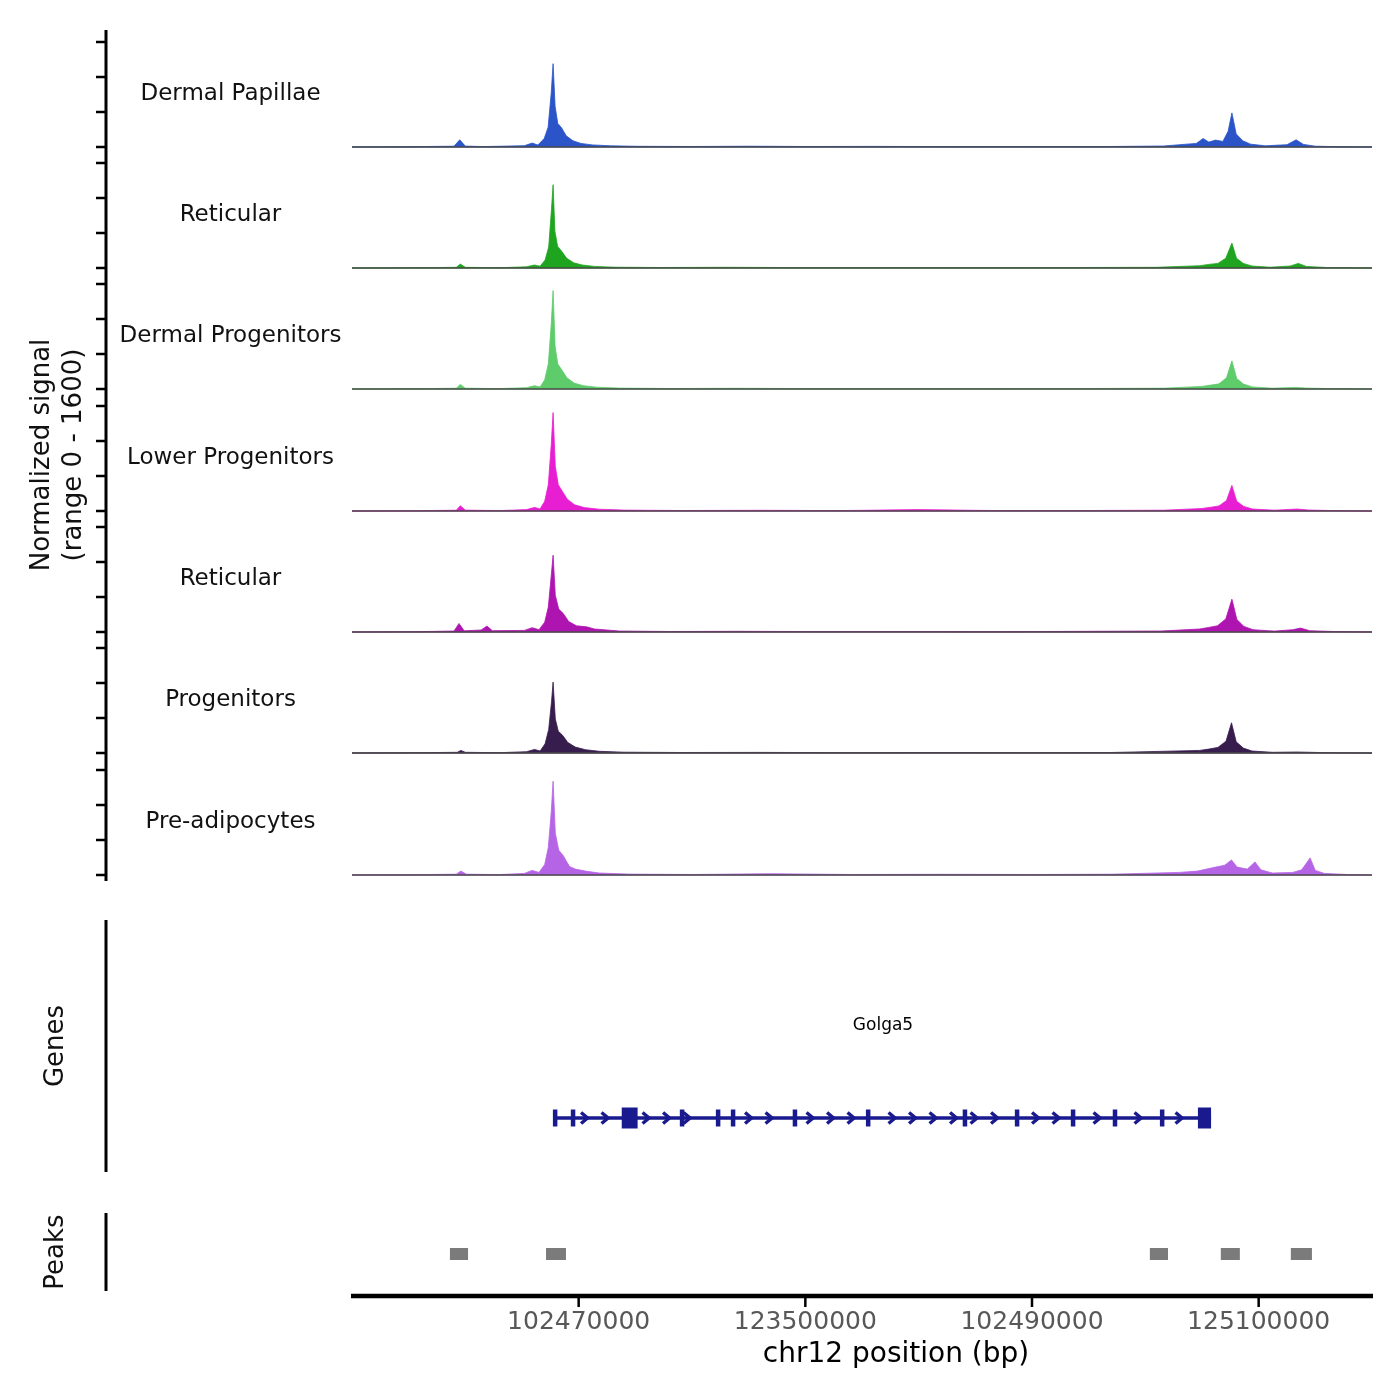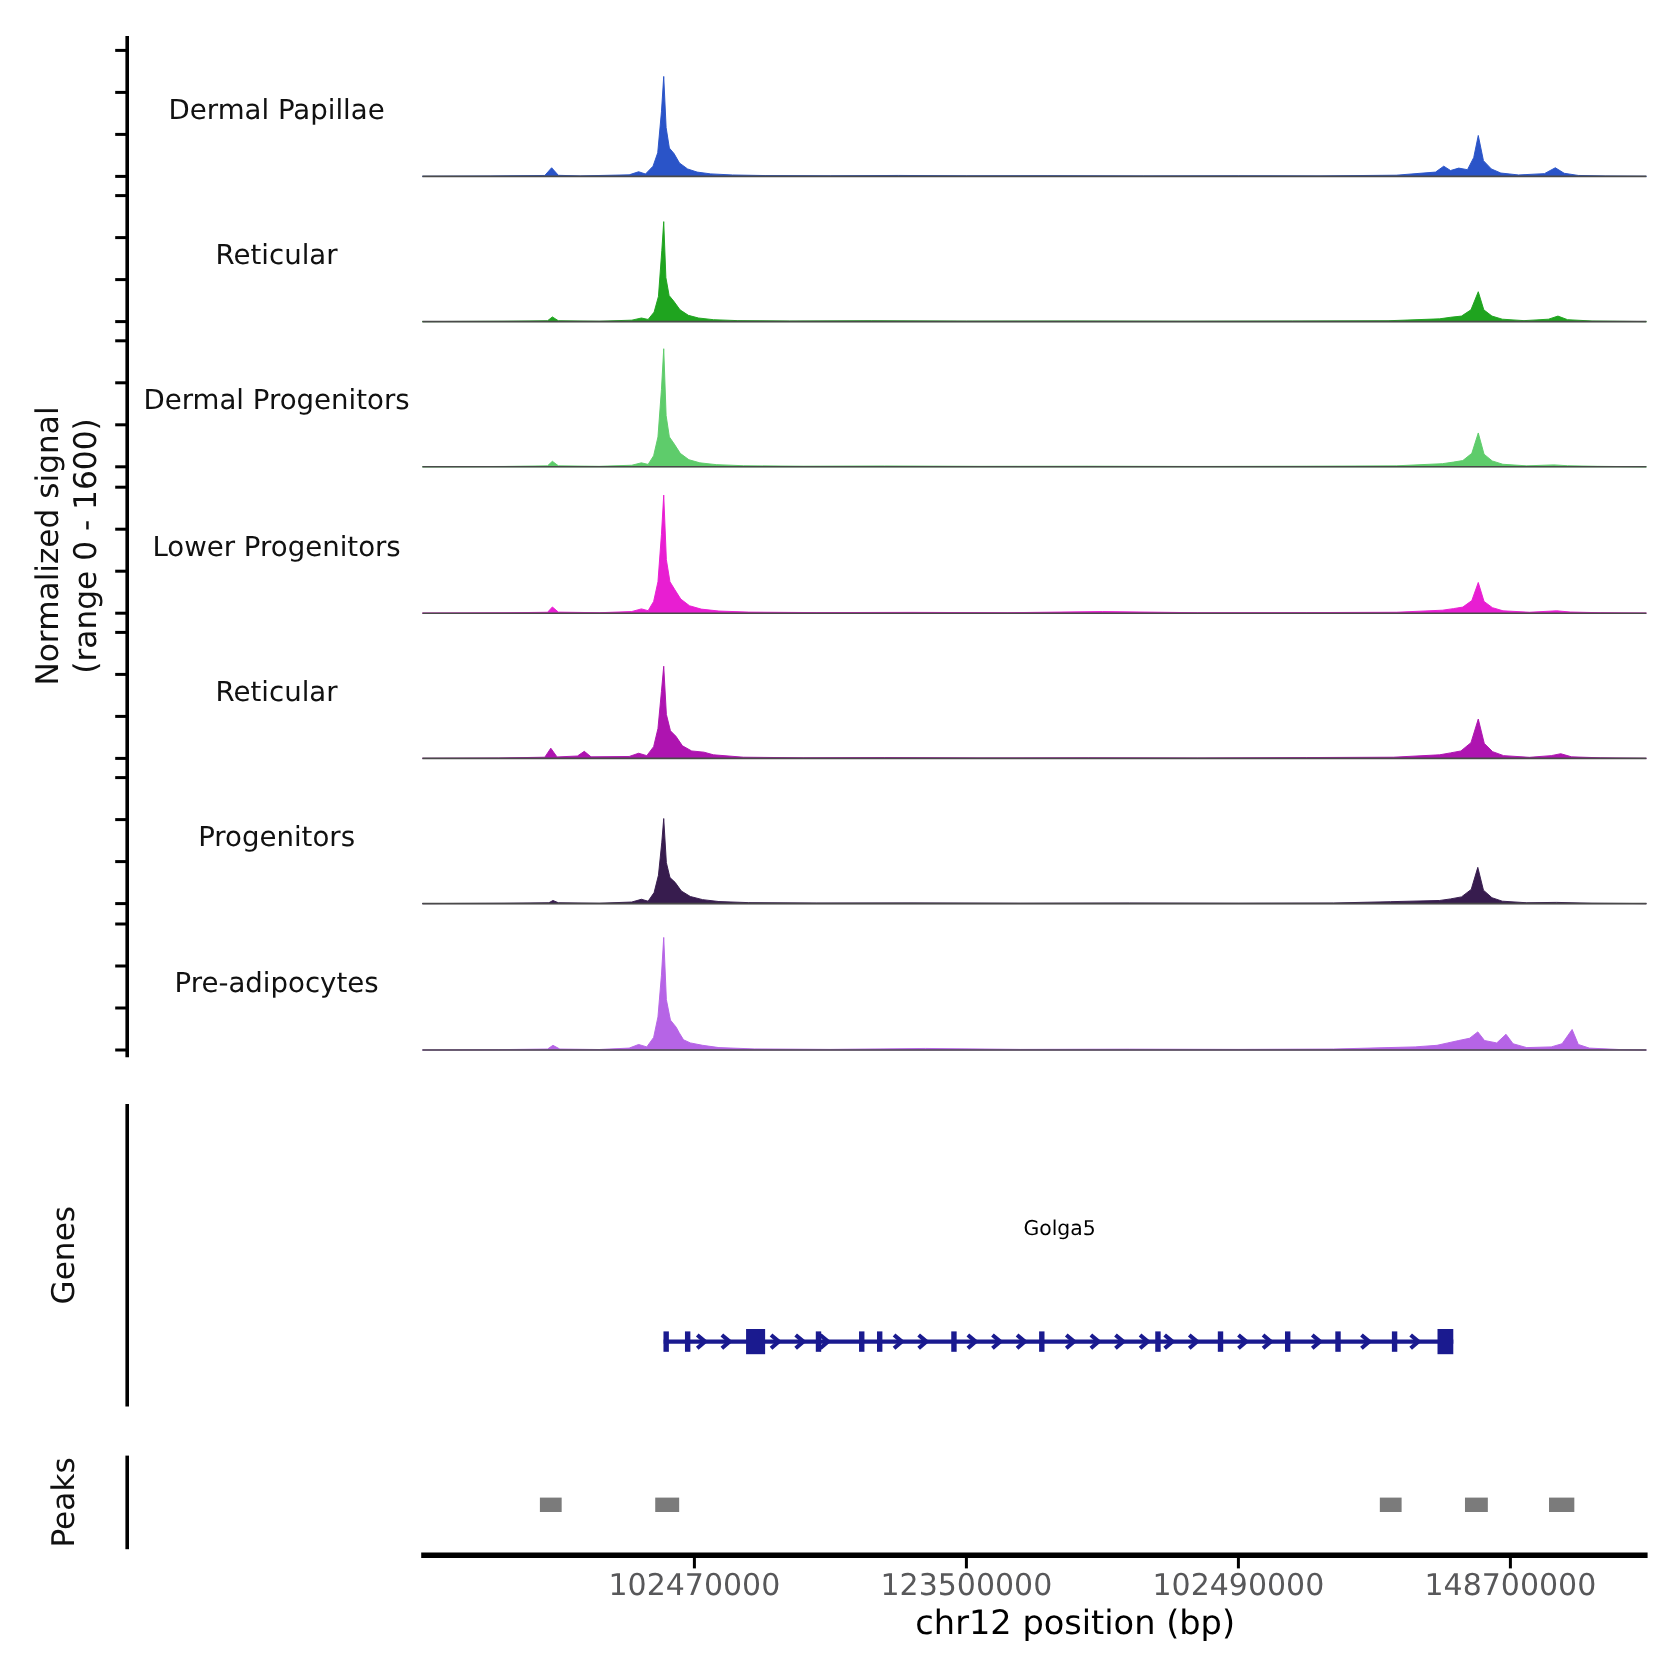--- a/index.html
+++ b/index.html
@@ -137,18 +137,18 @@
 
   <div class="sec sec-genes rot">Genes</div>
   <div class="sec sec-peaks rot">Peaks</div>
 
   <div class="genename">Golga5</div>
 
   <div id="x-tick-labels">
       <div class="xtick" style="left: 578.667px;">102470000</div>
       <div class="xtick" style="left: 805.333px;">123500000</div>
       <div class="xtick" style="left: 1032px;">102490000</div>
-      <div class="xtick" style="left: 1258.67px;">148700000</div>
+      <div class="xtick" style="left: 1258.67px;">125100000</div>
     </div>
 
   <div class="xtitle">chr12 position (bp)</div>
 
 </div>
 
 </body></html>

